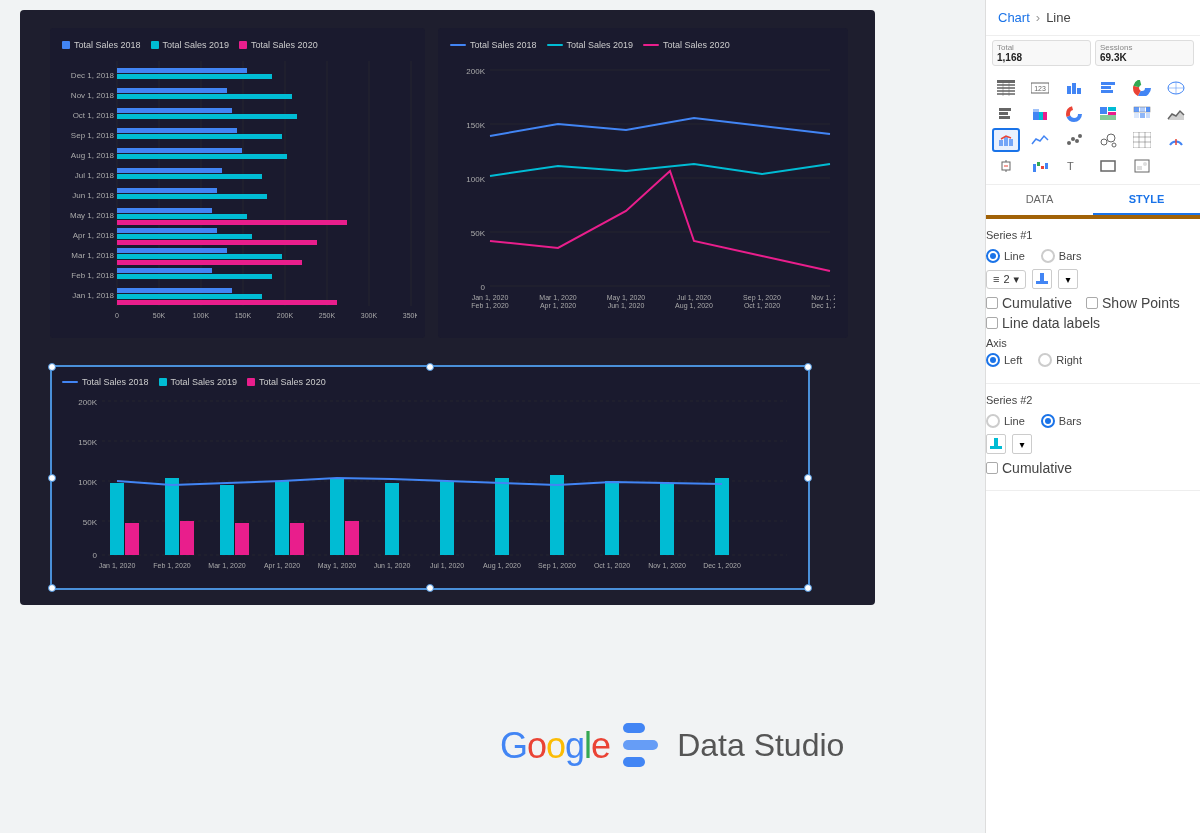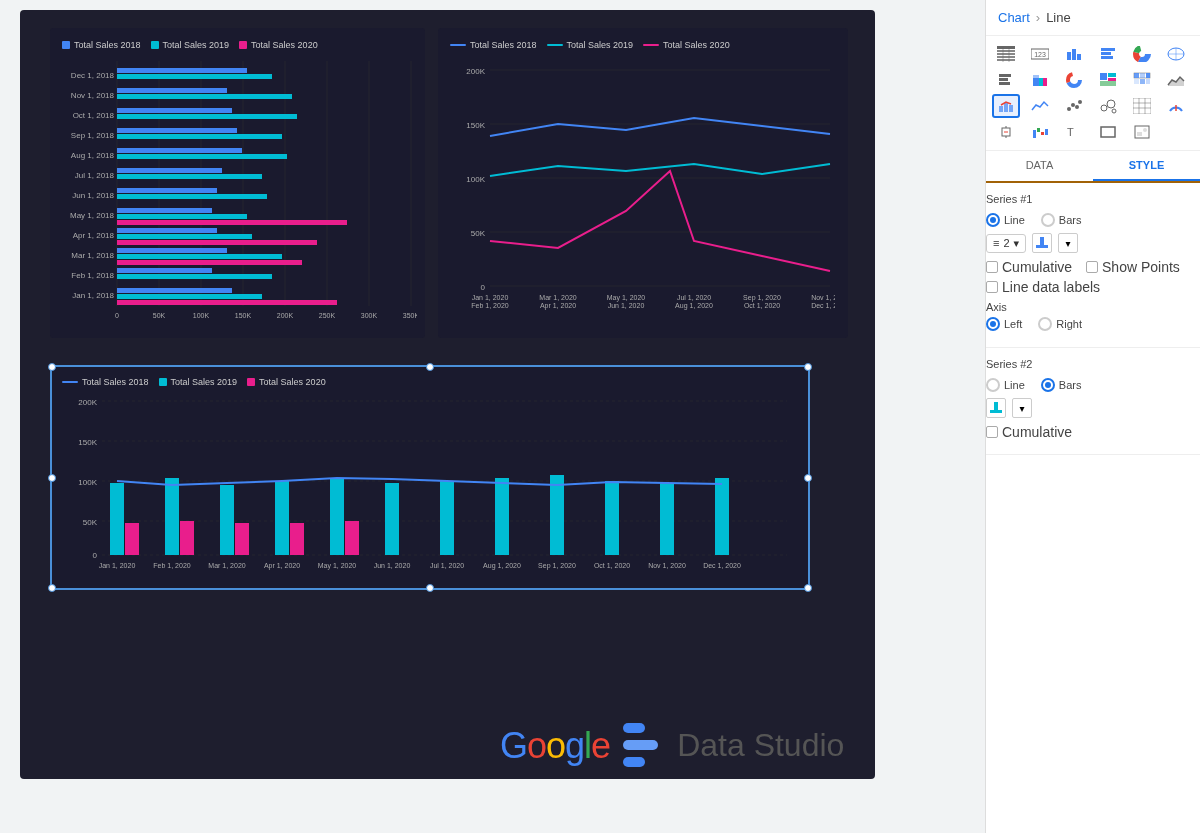--- a/index.html
+++ b/index.html
@@ -9,21 +9,21 @@
     .canvas-area {
       flex: 1;
       background: #f1f3f4;
       position: relative;
       overflow: hidden;
     }
 
     .dashboard-bg {
       position: absolute;
       top: 10px; left: 20px;
-      width: 855px; height: 769px;
+      width: 855px; height: 595px;
       background: #1e1e2e;
       border-radius: 4px;
     }
 
     
     .chart-bar-horizontal {
       position: absolute;
       top: 18px; left: 30px;
       width: 375px; height: 310px;
       background: #1a1a2e;
@@ -140,21 +140,21 @@
       color: #333;
       flex: 1;
     }
 
     .stat-label { color: #888; font-size: 8px; }
     .stat-val { font-weight: bold; color: #222; font-size: 10px; }
 
     
     .tabs-row {
       display: flex;
-      border-bottom: 2px solid #a16207;
+      border-bottom: 4px solid #a16207;
     }
 
     .tab-btn {
       flex: 1;
       padding: 8px 0;
       text-align: center;
       font-size: 11px;
       color: #666;
       cursor: pointer;
       border-bottom: 2px solid transparent;
@@ -600,20 +600,30 @@
 </div>
 
 <div class="right-panel">
 
   <div class="panel-header">
     <span style="color:#1a73e8;cursor:pointer;">Chart</span>
     <span class="breadcrumb-sep">›</span>
     <span>Line</span>
   </div>
 
+  <div class="stats-row">
+    <div class="stat-box">
+      <div class="stat-label">Total</div>
+      <div class="stat-val">1,168</div>
+    </div>
+    <div class="stat-box">
+      <div class="stat-label">Sessions</div>
+      <div class="stat-val">69.3K</div>
+    </div>
+  </div>
 
   <div class="chart-type-grid">
 
     <div class="chart-type-cell">
       <svg width="18" height="16">
           <rect x="0" y="0" width="18" height="3" fill="#666"></rect>
           <rect x="0" y="4" width="18" height="2" fill="#888"></rect>
           <rect x="0" y="7" width="18" height="2" fill="#888"></rect>
           <rect x="0" y="10" width="18" height="2" fill="#888"></rect>
           <rect x="0" y="13" width="18" height="2" fill="#888"></rect>

